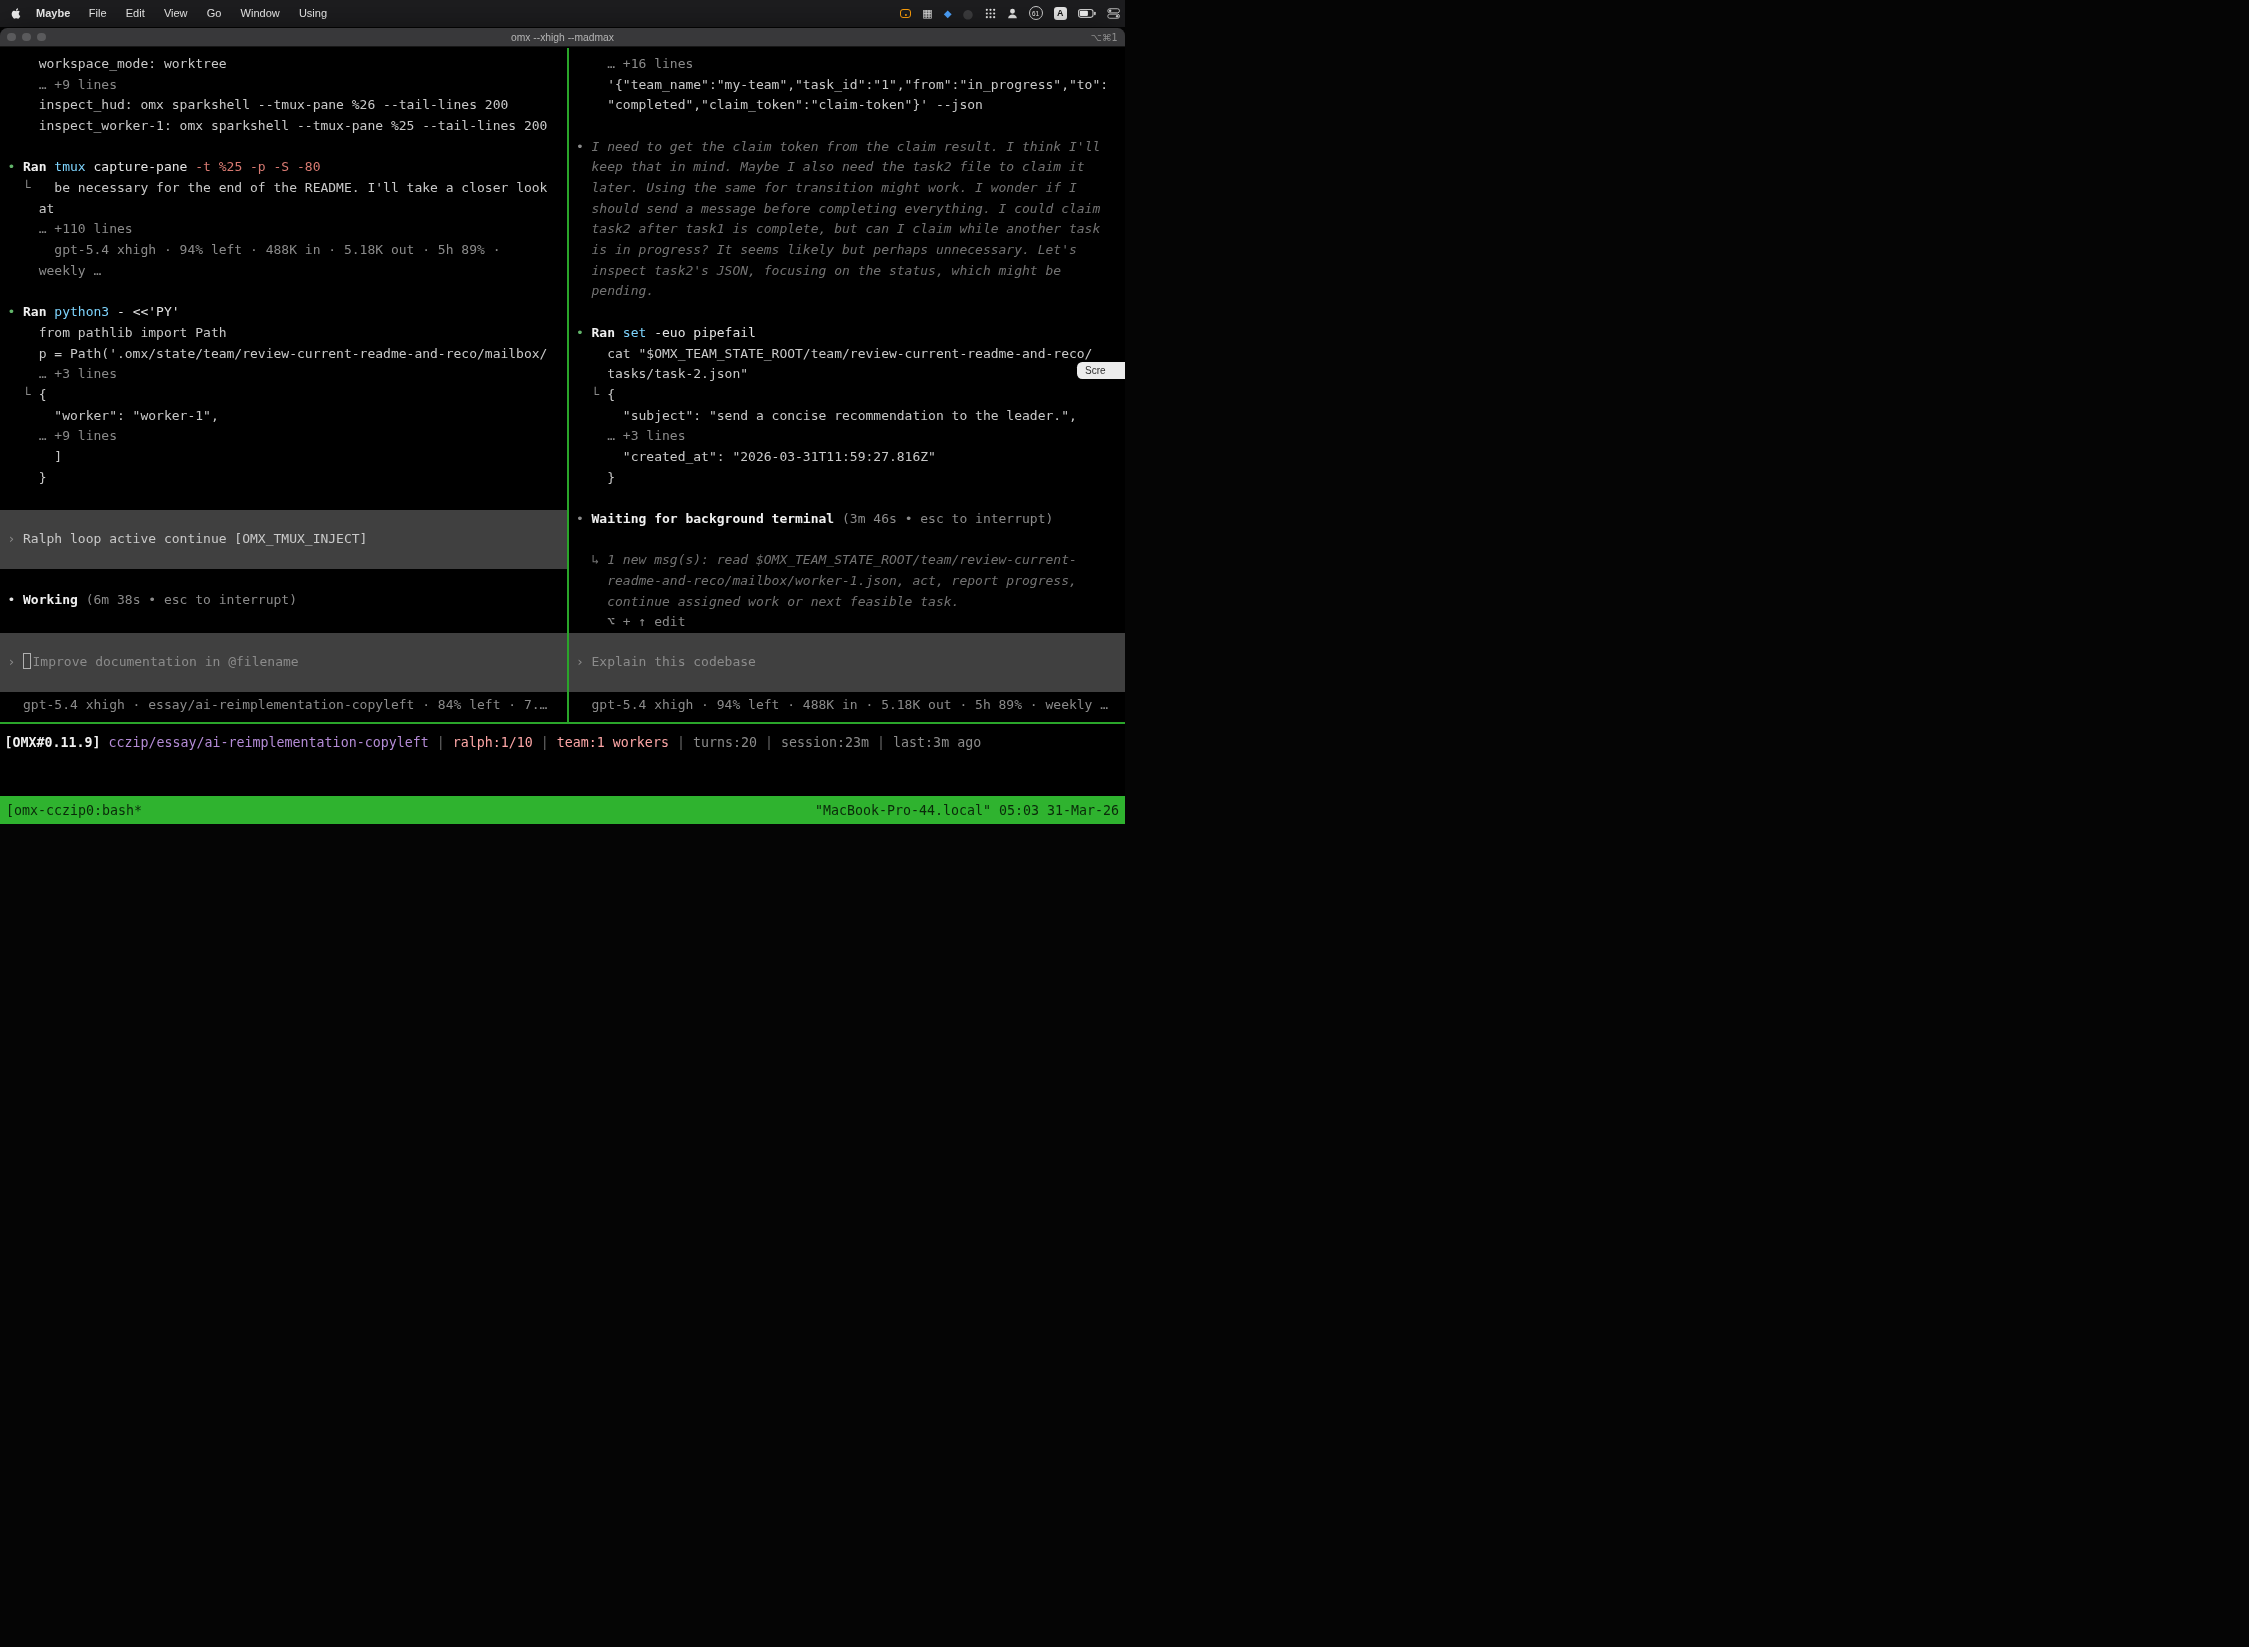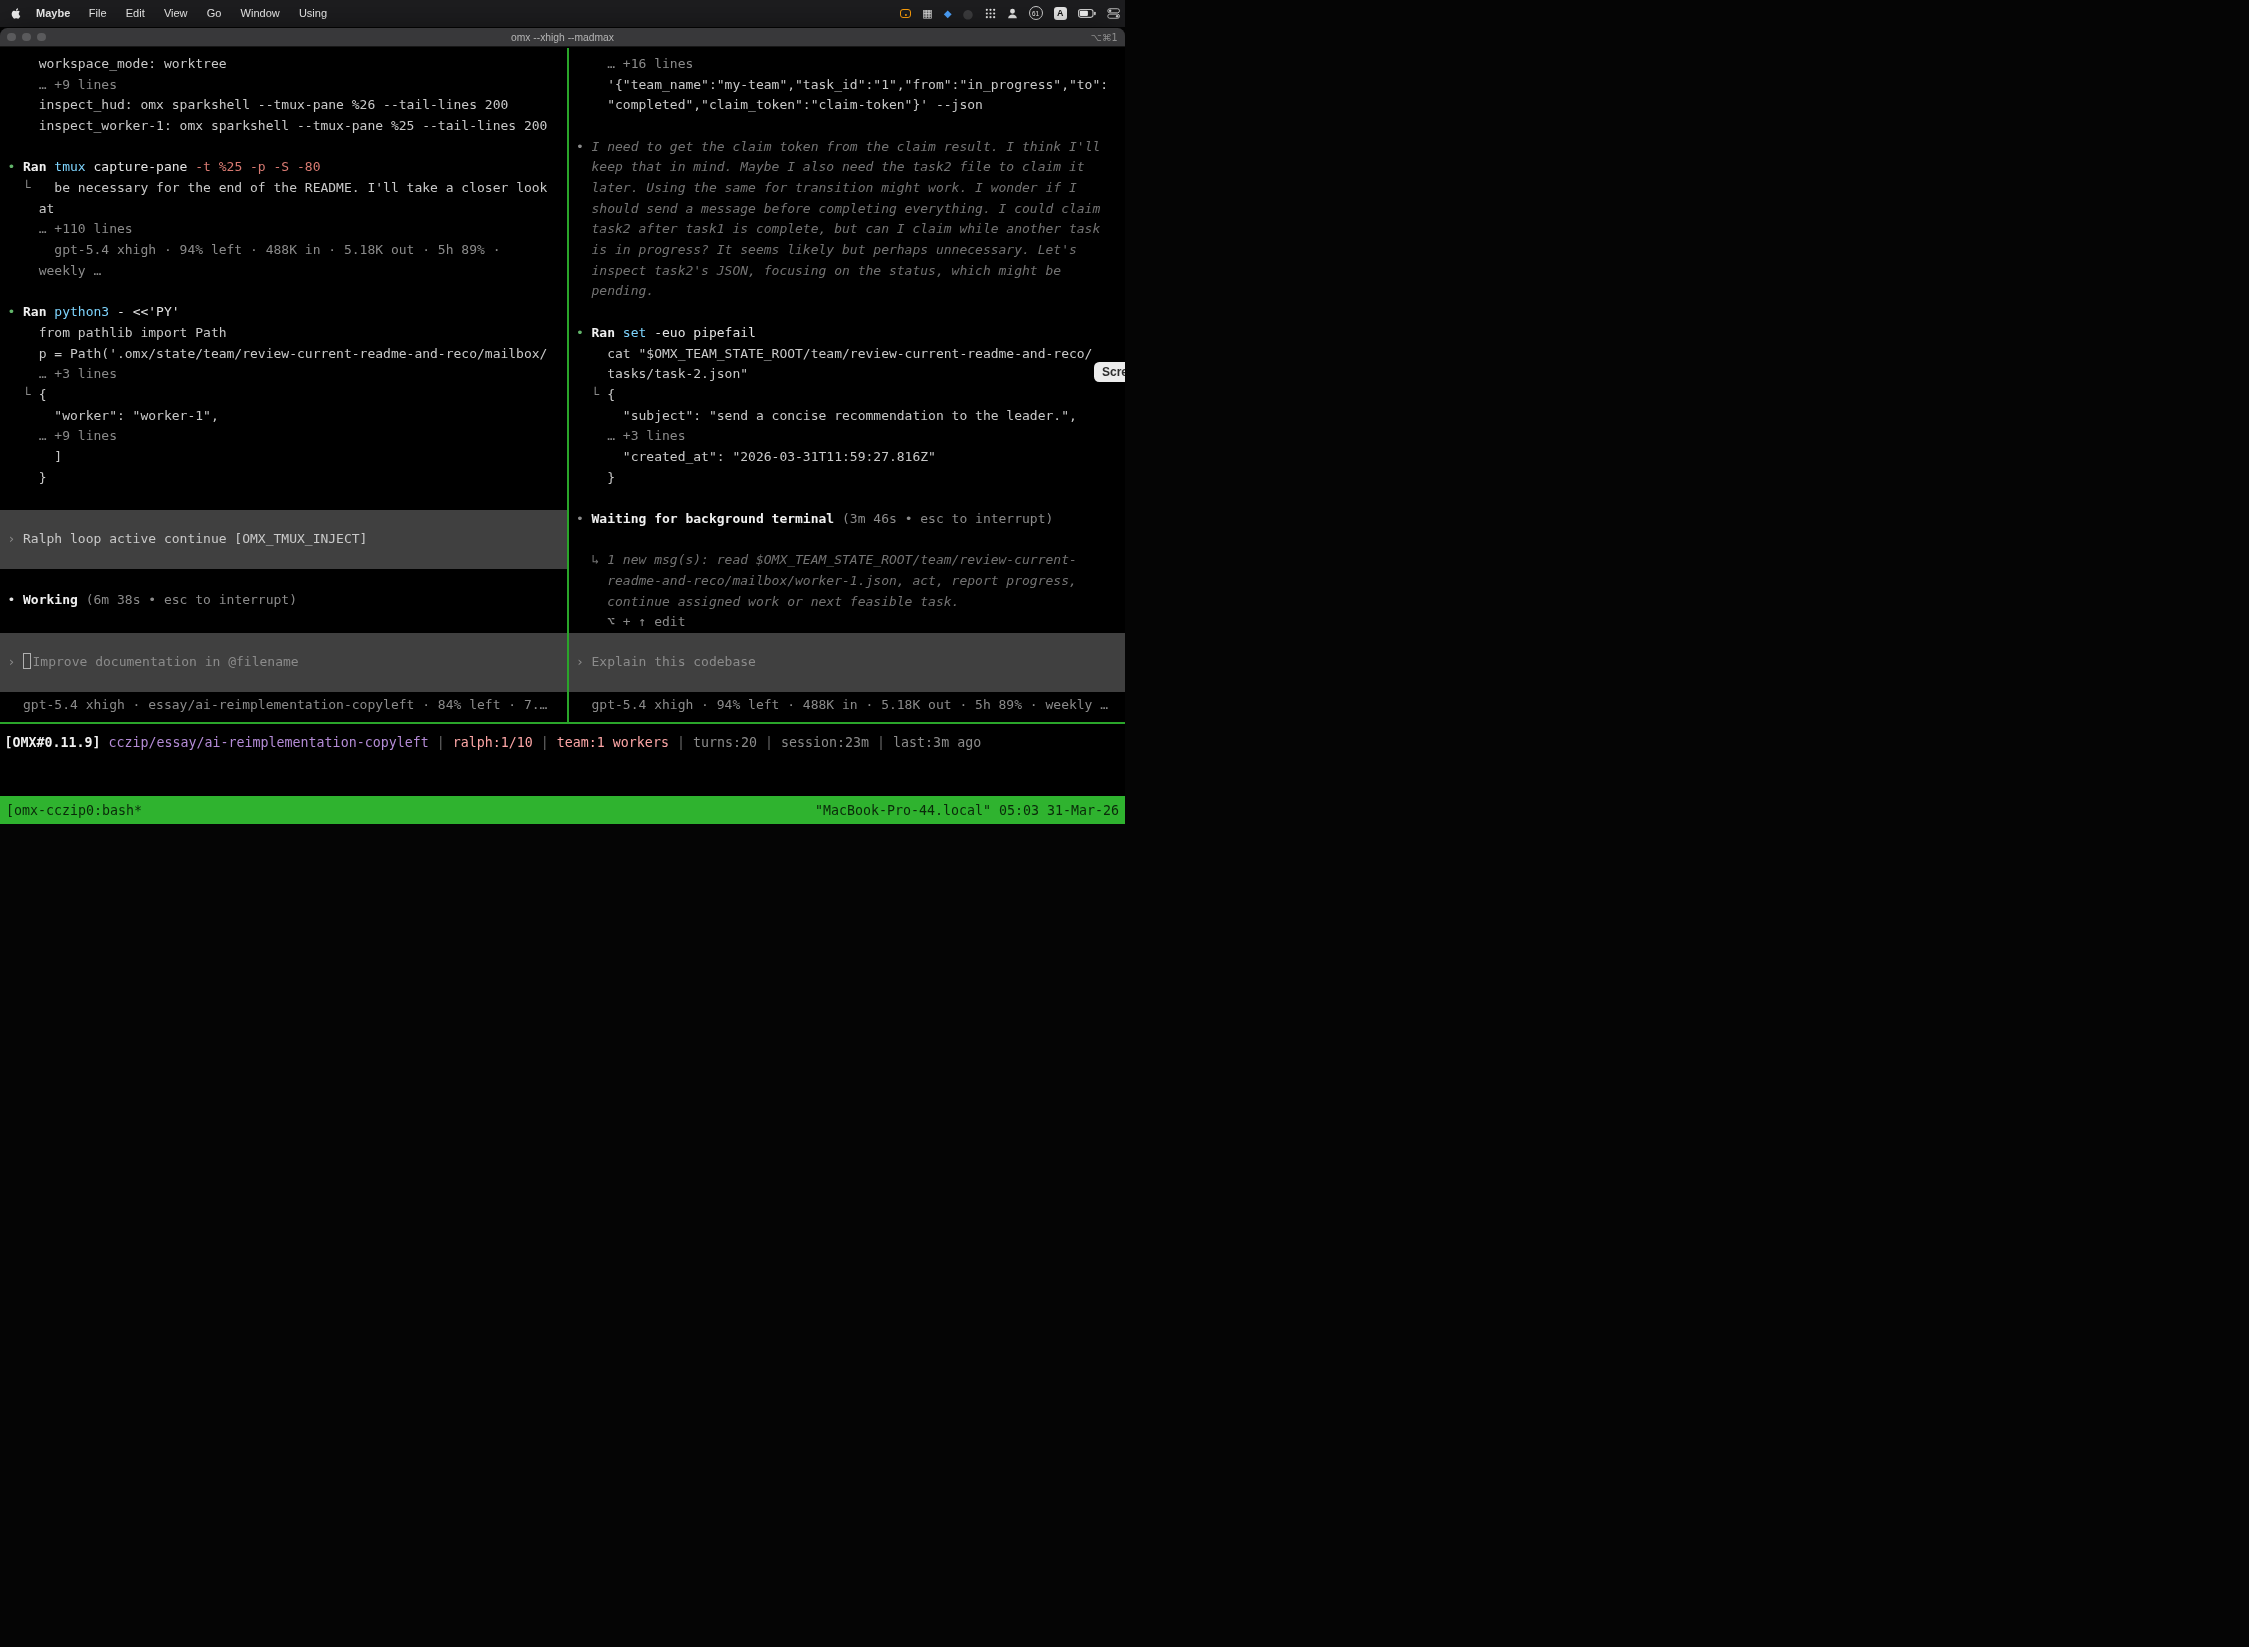--- a/index.html
+++ b/index.html
@@ -68,22 +68,22 @@
   .st-green  { color:#fca5a5; }
   .st-sep    { color:#686868; }
   .st-sep2   { color:#8b8b8b; }
 
   .tmuxbar { position:absolute; left:0; right:0; bottom:0; height:28px; background:#2fb32f;
              color:#0a2a0a; display:flex; align-items:center; justify-content:space-between;
              font-family:"DejaVu Sans Mono","DejaVu Sans",monospace; font-size:13.3px; padding:0 5.9px; }
 
   
   .edge-overlay { position:absolute; top:362px; right:0; background:#ececec; color:#2e2e2e;
-                  font-size:12px; padding:3px 0 3px 8px; width:31px; border-radius:5.2px 0 0 5.2px;
-                  box-shadow:0 1.5px 5.9px rgba(0,0,0,.5); overflow:hidden; white-space:nowrap;font-weight:bold; }
+                  font-size:10px; padding:3px 0 3px 8px; width:48px; border-radius:5.2px 0 0 5.2px;
+                  box-shadow:0 1.5px 5.9px rgba(0,0,0,.5); overflow:hidden; white-space:nowrap; }
 </style>
 </head>
 <body>
 
 <div class="screen">
 
   <div class="menubar">
     <div class="menubar-left">
       <span class="apple-logo">
         <svg viewBox="0 0 16 16" width="12.5" height="12.5">

